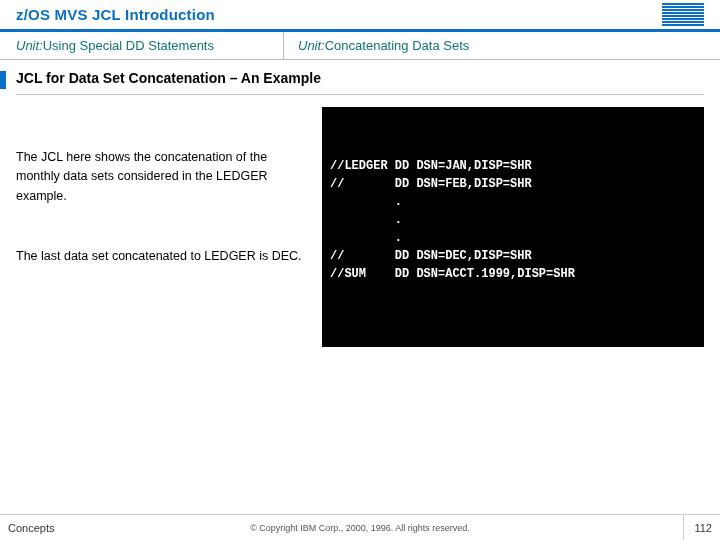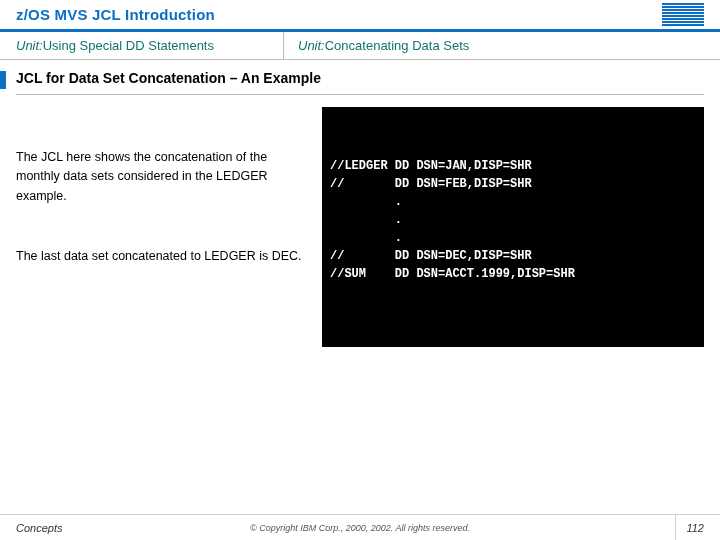--- a/index.html
+++ b/index.html
@@ -102,24 +102,23 @@
   .footer {
     position: absolute;
     left: 0;
     right: 0;
     bottom: 0;
     height: 26px;
     border-top: 1px solid #cfcfcf;
     display: flex;
     align-items: center;
     justify-content: space-between;
-    padding: 0 16px;
+    padding: 0 8px;
     font-size: 10px;
     color: #555;
-    font-style: italic;
   }
   .footer .left { font-size: 11px; color: #333; }
   .footer .center {
     position: absolute;
     left: 50%;
     transform: translateX(-50%);
     font-size: 9px;
   }
   .footer .right {
     font-size: 11px;
@@ -174,15 +173,15 @@
 //       DD DSN=FEB,DISP=SHR
          .
          .
          .
 //       DD DSN=DEC,DISP=SHR
 //SUM    DD DSN=ACCT.1999,DISP=SHR</div>
 </div>
 
 <div class="footer">
   <span class="left">Concepts</span>
-  <span class="center">© Copyright IBM Corp., 2000, 2002. All rights reserved.</span>
+  <span class="center">© Copyright IBM Corp., 2000, 1996. All rights reserved.</span>
   <span class="right">112</span>
 </div>
 
 </body></html>

